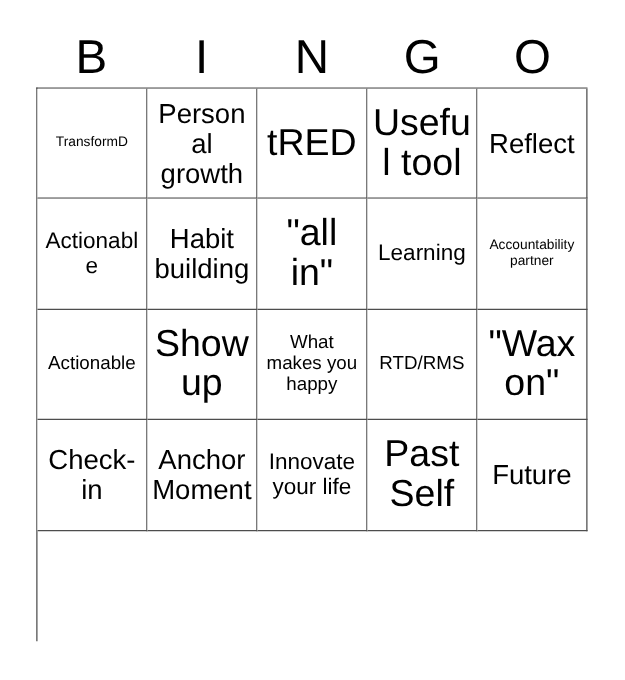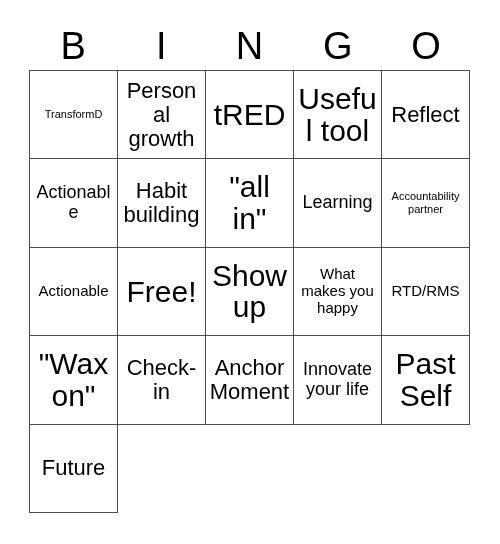--- a/index.html
+++ b/index.html
@@ -125,23 +125,20 @@
         <span class="cell-text">Learning</span>
       </div>
 
     <div class="bingo-cell" data-size="xs">
         <span class="cell-text">Accountability partner</span>
       </div>
     <div class="bingo-cell" data-size="s">
         <span class="cell-text">Actionable</span>
       </div>
     <div class="bingo-cell" data-size="xl">
-        <span class="cell-text">Free!</span>
-      </div>
-    <div class="bingo-cell" data-size="xl">
         <span class="cell-text">Show up</span>
       </div>
 
     <div class="bingo-cell" data-size="s">
         <span class="cell-text">What makes you happy</span>
       </div>
     <div class="bingo-cell" data-size="s">
         <span class="cell-text">RTD/RMS</span>
       </div>
     <div class="bingo-cell" data-size="xl">

